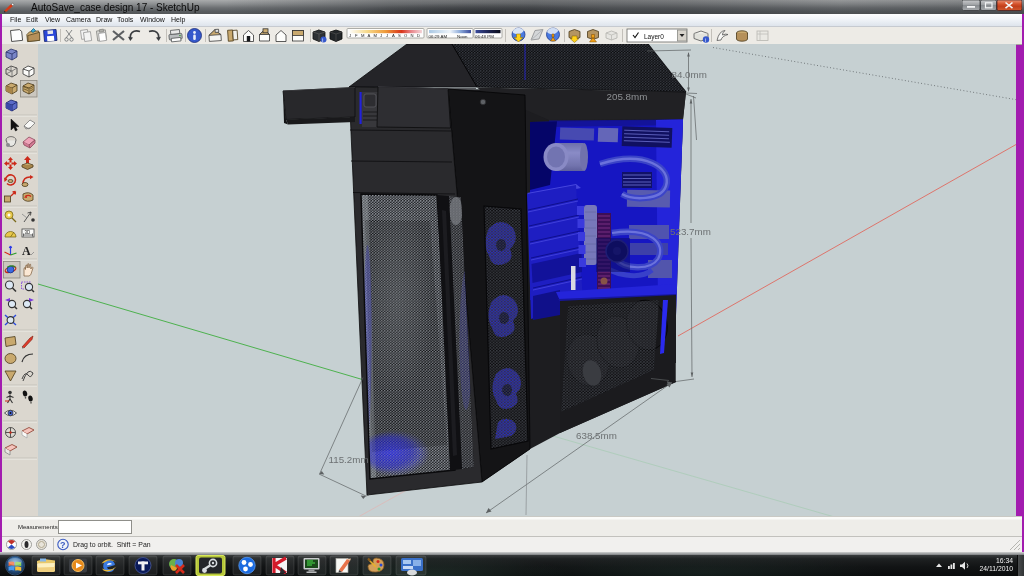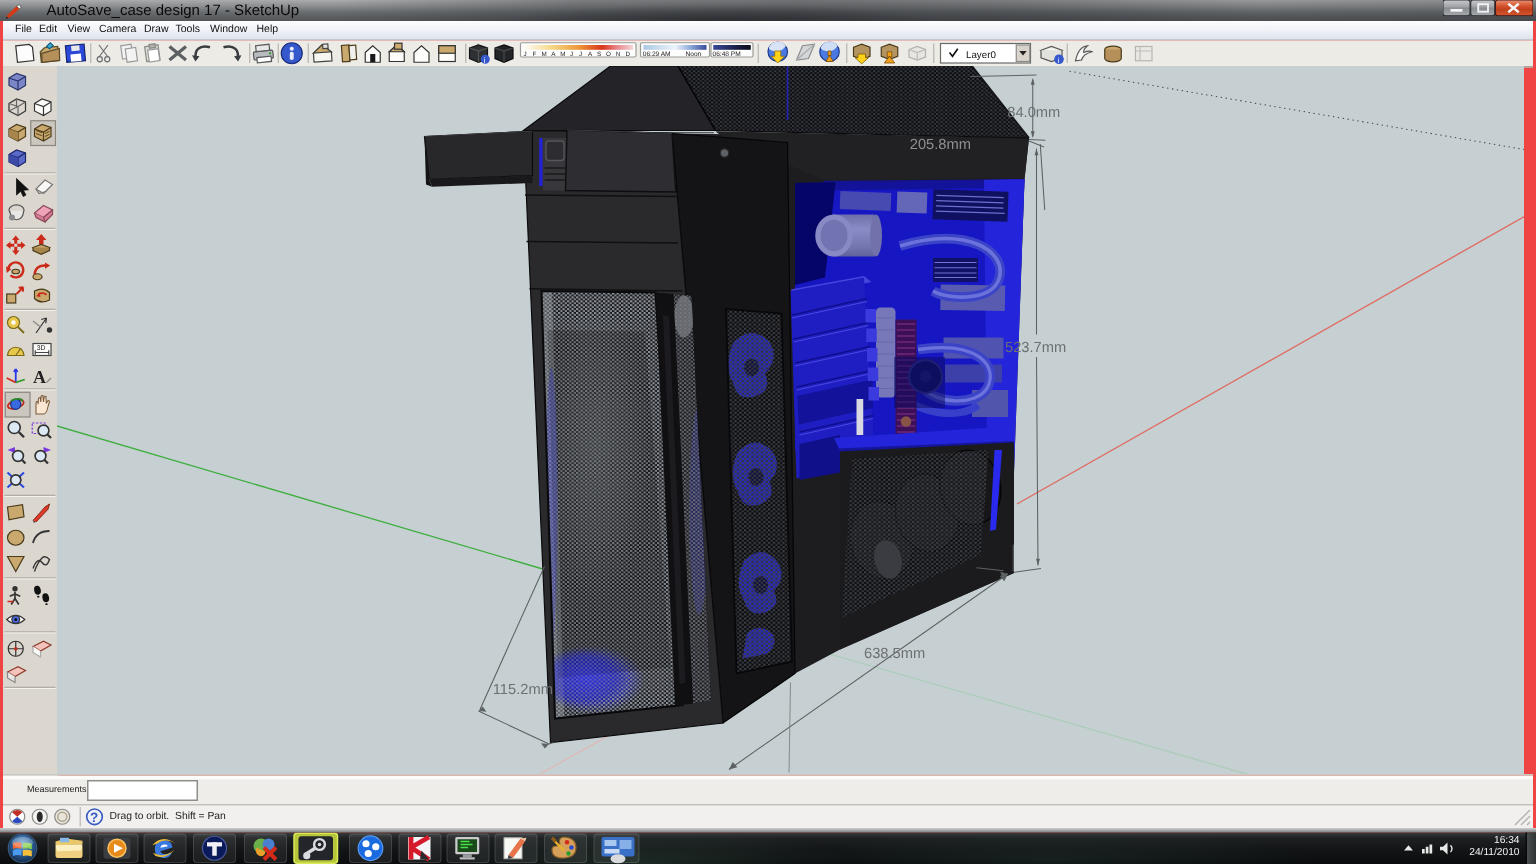--- a/index.html
+++ b/index.html
@@ -1,14 +1,14 @@
 <!DOCTYPE html>
 <html><head><meta charset="utf-8"><style>
 html,body{margin:0;padding:0;}
-#s{position:relative;width:1024px;height:576px;overflow:hidden;font-family:"Liberation Sans",sans-serif;background:#ef4444;}
+#s{position:relative;width:1024px;height:576px;overflow:hidden;font-family:"Liberation Sans",sans-serif;background:#a21caf;}
 #s div{position:absolute;}
 .titlebar{left:0;top:0;width:1024px;height:14px;background:
  linear-gradient(90deg, rgba(20,22,26,0) 0%, rgba(20,22,26,0) 22%, rgba(20,22,26,0.30) 38%, rgba(20,22,26,0.38) 52%, rgba(20,22,26,0.30) 66%, rgba(20,22,26,0.12) 82%, rgba(20,22,26,0.22) 100%),
  radial-gradient(ellipse 200px 16px at 480px 14px, rgba(25,27,31,.45), rgba(25,27,31,0) 70%),
  linear-gradient(180deg,#a9abac 0%,#8b8e90 30%,#6d7073 55%,#5a5e61 80%,#545759 100%);}
 .titletxt{left:31px;top:1.5px;font-size:10px;color:#0a0a0a;letter-spacing:0;}
 .menubar{left:2px;top:14px;width:1020px;height:12px;background:linear-gradient(180deg,#fdfdfe 0%,#f2f5f9 40%,#dee4ec 100%);border-bottom:1px solid #c6cad0;}
 .menubar span{position:absolute;top:2px;font-size:7px;color:#111;}
 .toolbar{left:2px;top:27px;width:1020px;height:17px;background:#edebe6;border-bottom:1px solid #a7a79f;}
 .palette{left:2px;top:44px;width:36px;height:474px;background:#dbd7cf;border-right:1px solid #a0a098;}

